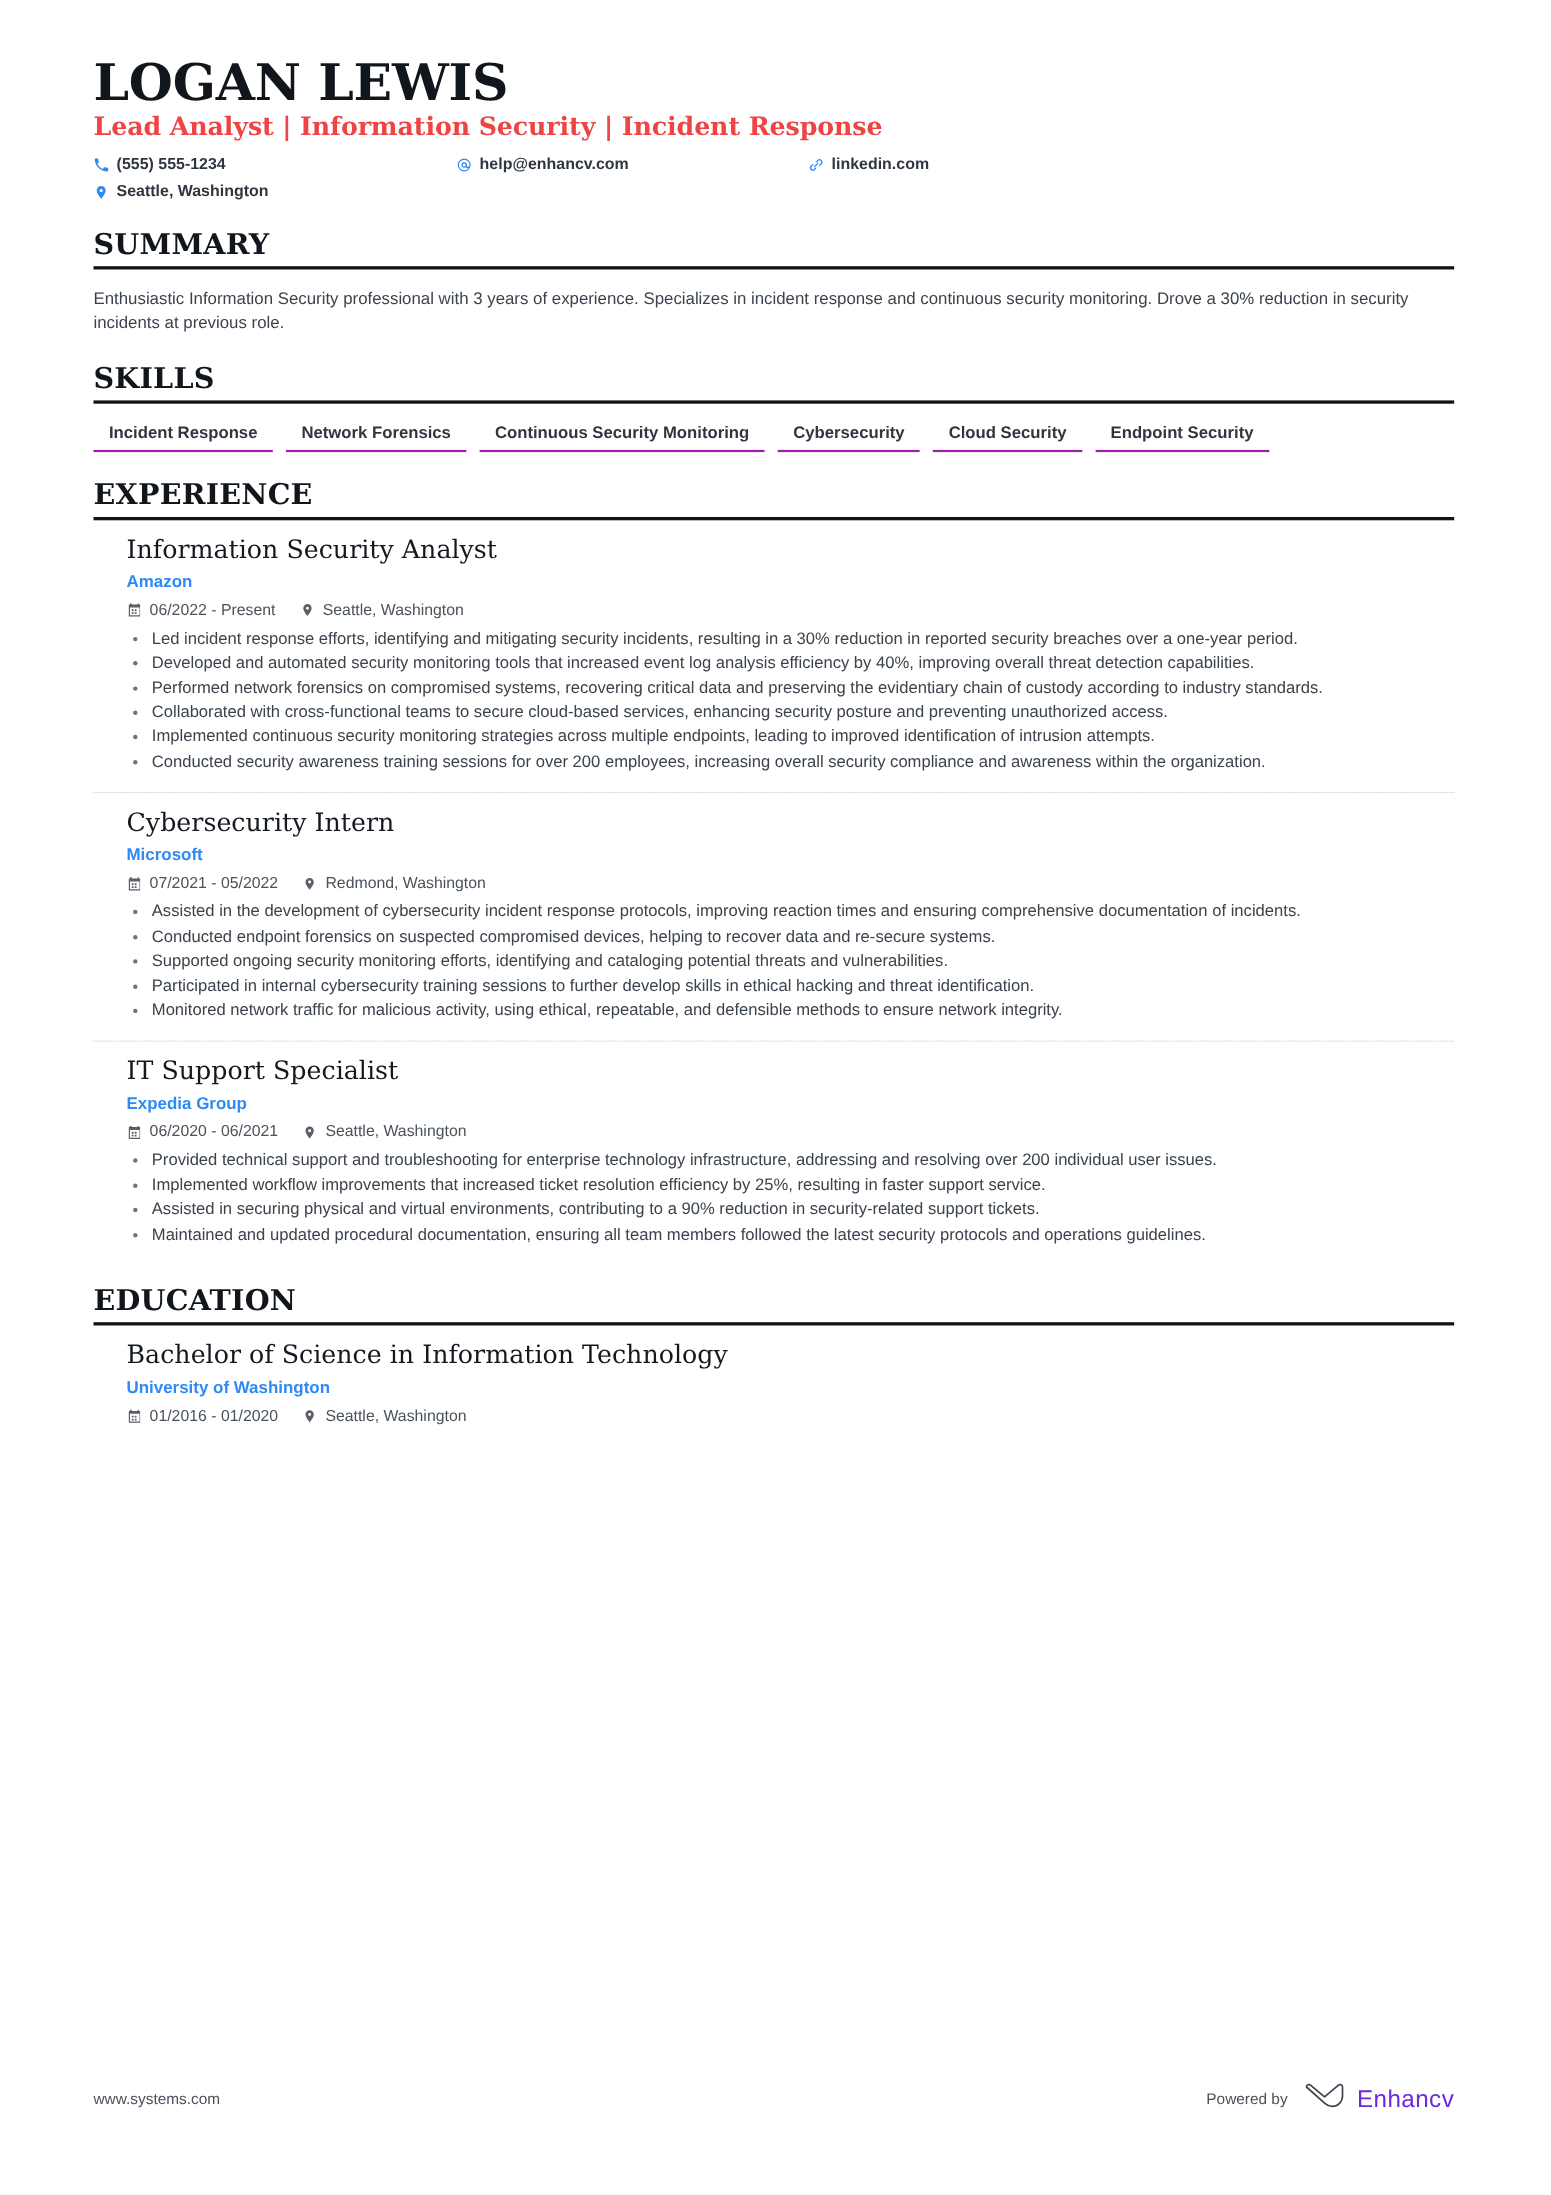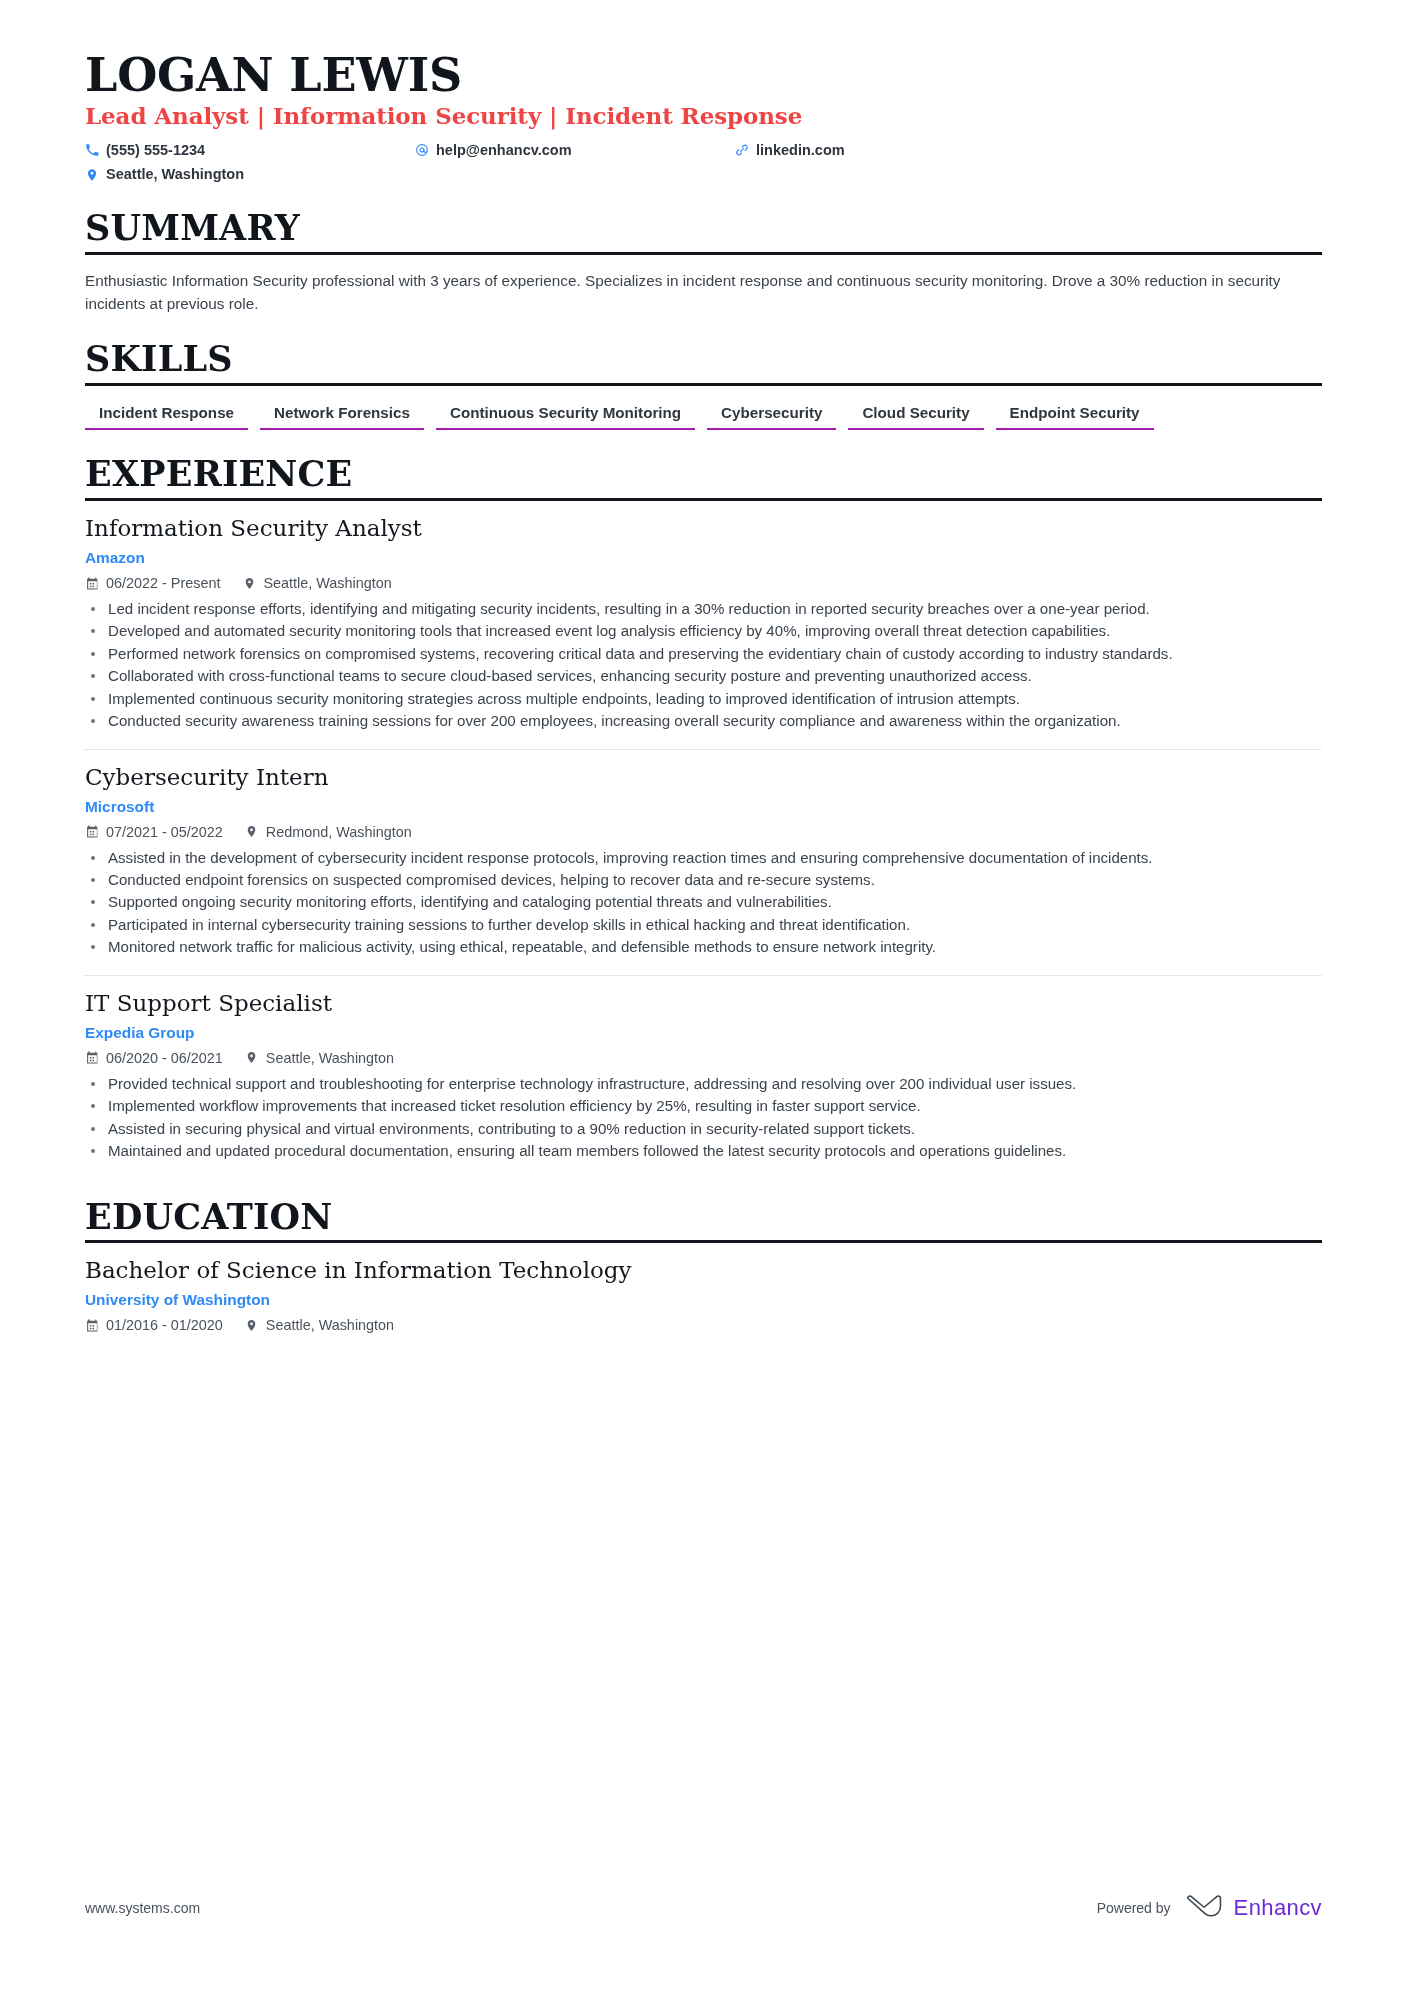--- a/index.html
+++ b/index.html
@@ -69,21 +69,21 @@
     flex: 0 0 14px;
     color: #2f8af5;
   }
   .ico svg { display: block; }
 
   
   .section { margin-top: 26px; }
   .sec-head {
     font-family: "DejaVu Serif", serif;
     font-weight: bold;
-    font-size: 35px;
+    font-size: 26px;
     line-height: 1.05;
     color: #11161c;
     letter-spacing: 0.2px;
     margin: 0 0 5px 0;
   }
   .sec-rule {
     height: 3px;
     background: #10151b;
     width: 100%;
     margin-bottom: 13px;
@@ -106,21 +106,21 @@
     font-size: 15.2px;
     font-weight: bold;
     color: #2f3640;
     padding: 5px 14px 7px 14px;
     border-bottom: 2px solid #a21caf;
     margin: 0 12px 12px 0;
     white-space: nowrap;
   }
 
   
-  .entry { padding-bottom: 2px; }
+  .entry { padding-bottom: 2px; margin-left: 30px; }
   .entry-sep {
     border-top: 1.5px dotted #c8cdd3;
     margin: 14px 0 13px 0;
   }
   .job-title {
     font-family: "DejaVu Serif", serif;
     font-size: 23px;
     font-weight: normal;
     color: #14191f;
     line-height: 1.22;

